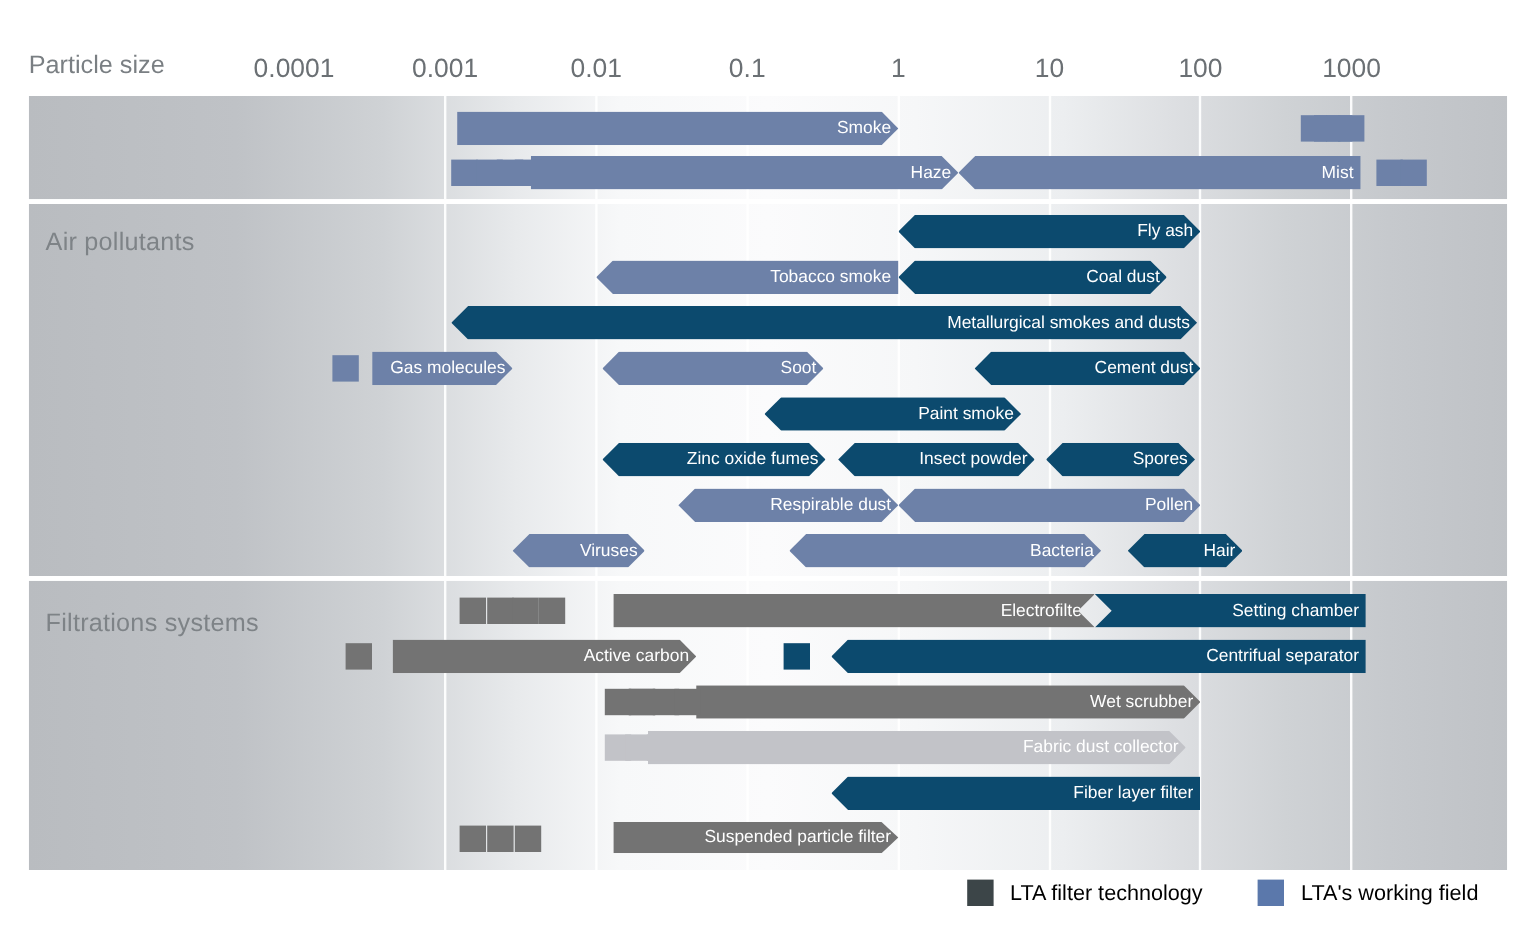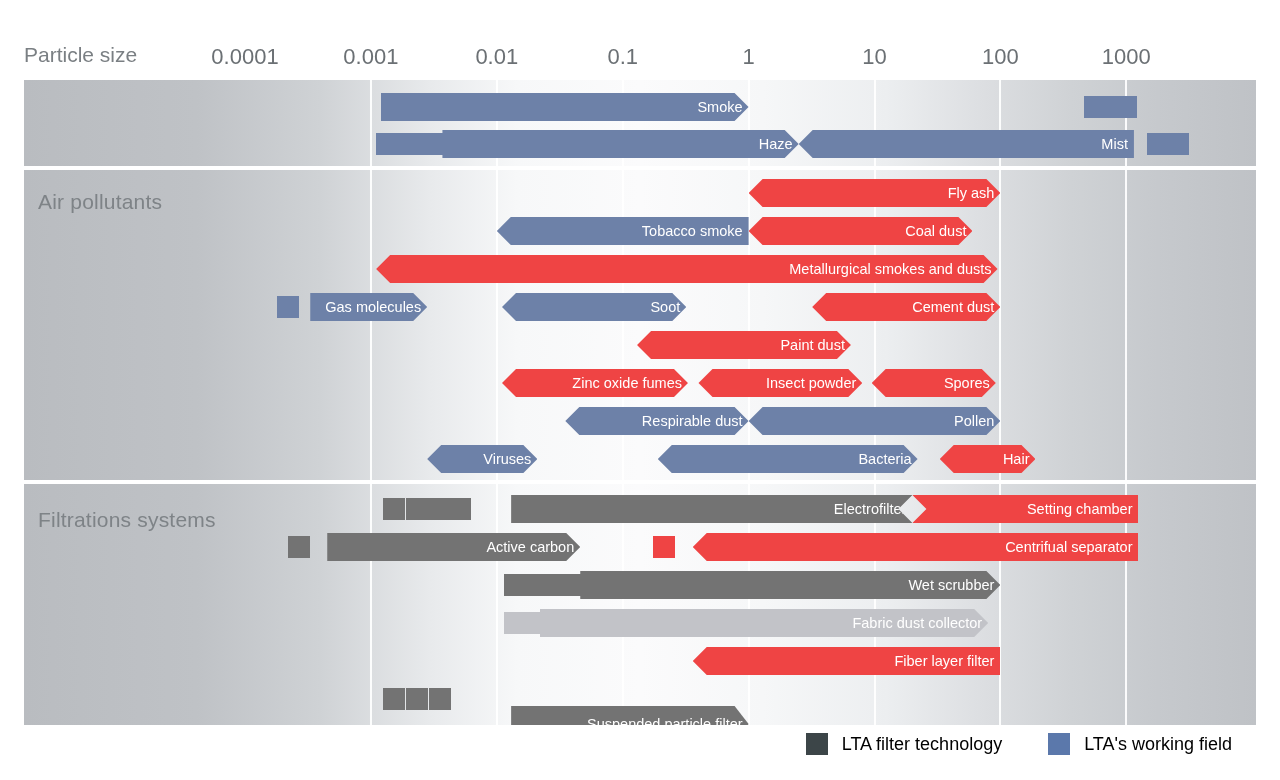--- a/index.html
+++ b/index.html
@@ -57,21 +57,21 @@
   
   .bar{
     position:absolute;
     display:flex;align-items:center;justify-content:flex-end;
     color:#ffffff;font-size:14.5px;
     white-space:nowrap;
     box-sizing:border-box;
   }
   .bar span{position:relative;z-index:2;padding:0 6px;}
   .blue  {background:#6d81a8;}
-  .grey  {background:#ef4444;}
+  .grey  {background:#0c4a6e;}
   .dark  {background:#737373;}
   .lgrey {background:#c2c3c8;}
   .sh-right  {clip-path:polygon(0 0, calc(100% - 14px) 0, 100% 50%, calc(100% - 14px) 100%, 0 100%);}
   .sh-left   {clip-path:polygon(14px 0, 100% 0, 100% 100%, 14px 100%, 0 50%);}
   .sh-both   {clip-path:polygon(14px 0, calc(100% - 14px) 0, 100% 50%, calc(100% - 14px) 100%, 14px 100%, 0 50%);}
   .sh-rl     {clip-path:polygon(0 0, 100% 0, calc(100% - 14px) 50%, 100% 100%, 0 100%);}
   .sh-lr     {clip-path:polygon(0 0, 100% 0, 100% 100%, 0 100%, 14px 50%);}
   .sh-notchL {clip-path:polygon(14px 0, 100% 0, 100% 100%, 14px 100%, 0 50%);}
 
   .sq{position:absolute;}
@@ -161,21 +161,21 @@
         <span>Gas molecules</span>
       </div>
       <div class="sq blue" style="left: 253.139px; top: 126px; width: 22px; height: 22px;"></div>
       <div class="bar blue sh-both" style="left: 478.011px; top: 123px; width: 184.287px; height: 28px;">
         <span>Soot</span>
       </div>
       <div class="bar grey sh-both" style="left: 788.198px; top: 123px; width: 188.202px; height: 28px;">
         <span>Cement dust</span>
       </div>
       <div class="bar grey sh-both" style="left: 613.045px; top: 161px; width: 213.9px; height: 28px;">
-        <span>Paint dust</span>
+        <span>Paint smoke</span>
       </div>
       <div class="bar grey sh-both" style="left: 478.011px; top: 199px; width: 185.97px; height: 28px;">
         <span>Zinc oxide fumes</span>
       </div>
       <div class="bar grey sh-both" style="left: 674.499px; top: 199px; width: 163.8px; height: 28px;">
         <span>Insect powder</span>
       </div>
       <div class="bar grey sh-both" style="left: 847.695px; top: 199px; width: 124.145px; height: 28px;">
         <span>Spores</span>
       </div>
@@ -232,21 +232,21 @@
       <div class="sq dark" style="left: 500.181px; top: 90px; width: 22px; height: 22px;"></div>
       <div class="bar lgrey sh-right" style="left: 515.911px; top: 125px; width: 448.288px; height: 28px;">
         <span>Fabric dust collector</span>
       </div>
       <div class="sq lgrey" style="left: 480.442px; top: 128px; width: 22px; height: 22px;"></div>
       <div class="sq lgrey" style="left: 496.763px; top: 128px; width: 22px; height: 22px;"></div>
       <div class="sq lgrey" style="left: 514.654px; top: 128px; width: 22px; height: 22px;"></div>
       <div class="bar grey sh-left" style="left: 668.738px; top: 163px; width: 307.662px; height: 28px;">
         <span>Fiber layer filter</span>
       </div>
-      <div class="bar dark sh-right" style="left: 487.145px; top: 201px; width: 237.455px; height: 36px; margin-top: 21px;">
+      <div class="bar dark sh-right" style="left: 487.145px; top: 201px; width: 237.455px; height: 26px;">
         <span>Suspended particle filter</span>
       </div>
       <div class="sq dark" style="left: 359.101px; top: 204px; width: 22px; height: 22px;"></div>
       <div class="sq dark" style="left: 381.995px; top: 204px; width: 22px; height: 22px;"></div>
       <div class="sq dark" style="left: 405.116px; top: 204px; width: 22px; height: 22px;"></div>
     </div>
 
   <div class="panel-label" id="label-air">Air pollutants</div>
   <div class="panel-label" id="label-filt">Filtrations systems</div>
 

